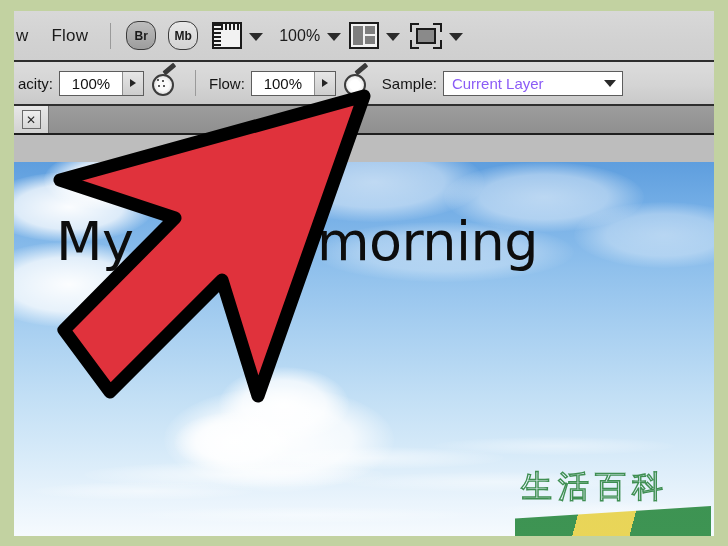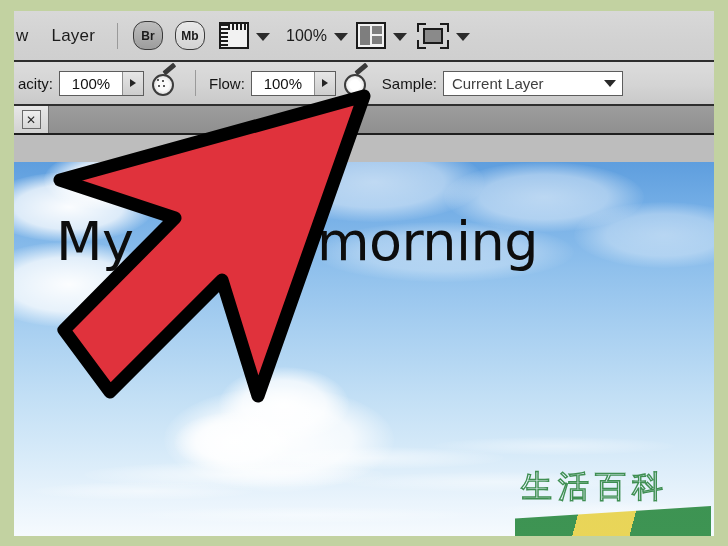--- a/index.html
+++ b/index.html
@@ -283,21 +283,21 @@
     width: 180px;
     border: 1px solid #5d5d5d;
     background:#ffffff;
     box-sizing:border-box;
     padding: 0 6px 0 8px;
     justify-content: space-between;
     flex: 0 0 auto;
   }
   .select-box .txt {
     font-size: 15px;
-    color:#404040;
+    color:#8b5cf6;
     white-space:nowrap;
   }
   .select-box .chev {
     width:0;height:0;
     border-left:6px solid transparent;
     border-right:6px solid transparent;
     border-top:7px solid #2a2a2a;
   }
 
   
@@ -424,21 +424,21 @@
 </style>
 </head>
 <body>
 
 <div id="app">
 
   <div class="ps-window">
 
     <div class="menu-bar">
       <div class="menu-item clipped">w</div>
-      <div class="menu-item">Layer</div>
+      <div class="menu-item">Flow</div>
 
       <div class="vsep"></div>
 
       <div class="appbtn">Br</div>
       <div class="appbtn light">Mb</div>
 
       <div class="icon-box filmstrip"></div>
       <div class="tri-down"></div>
 
       <div class="zoom-val">100%</div>

